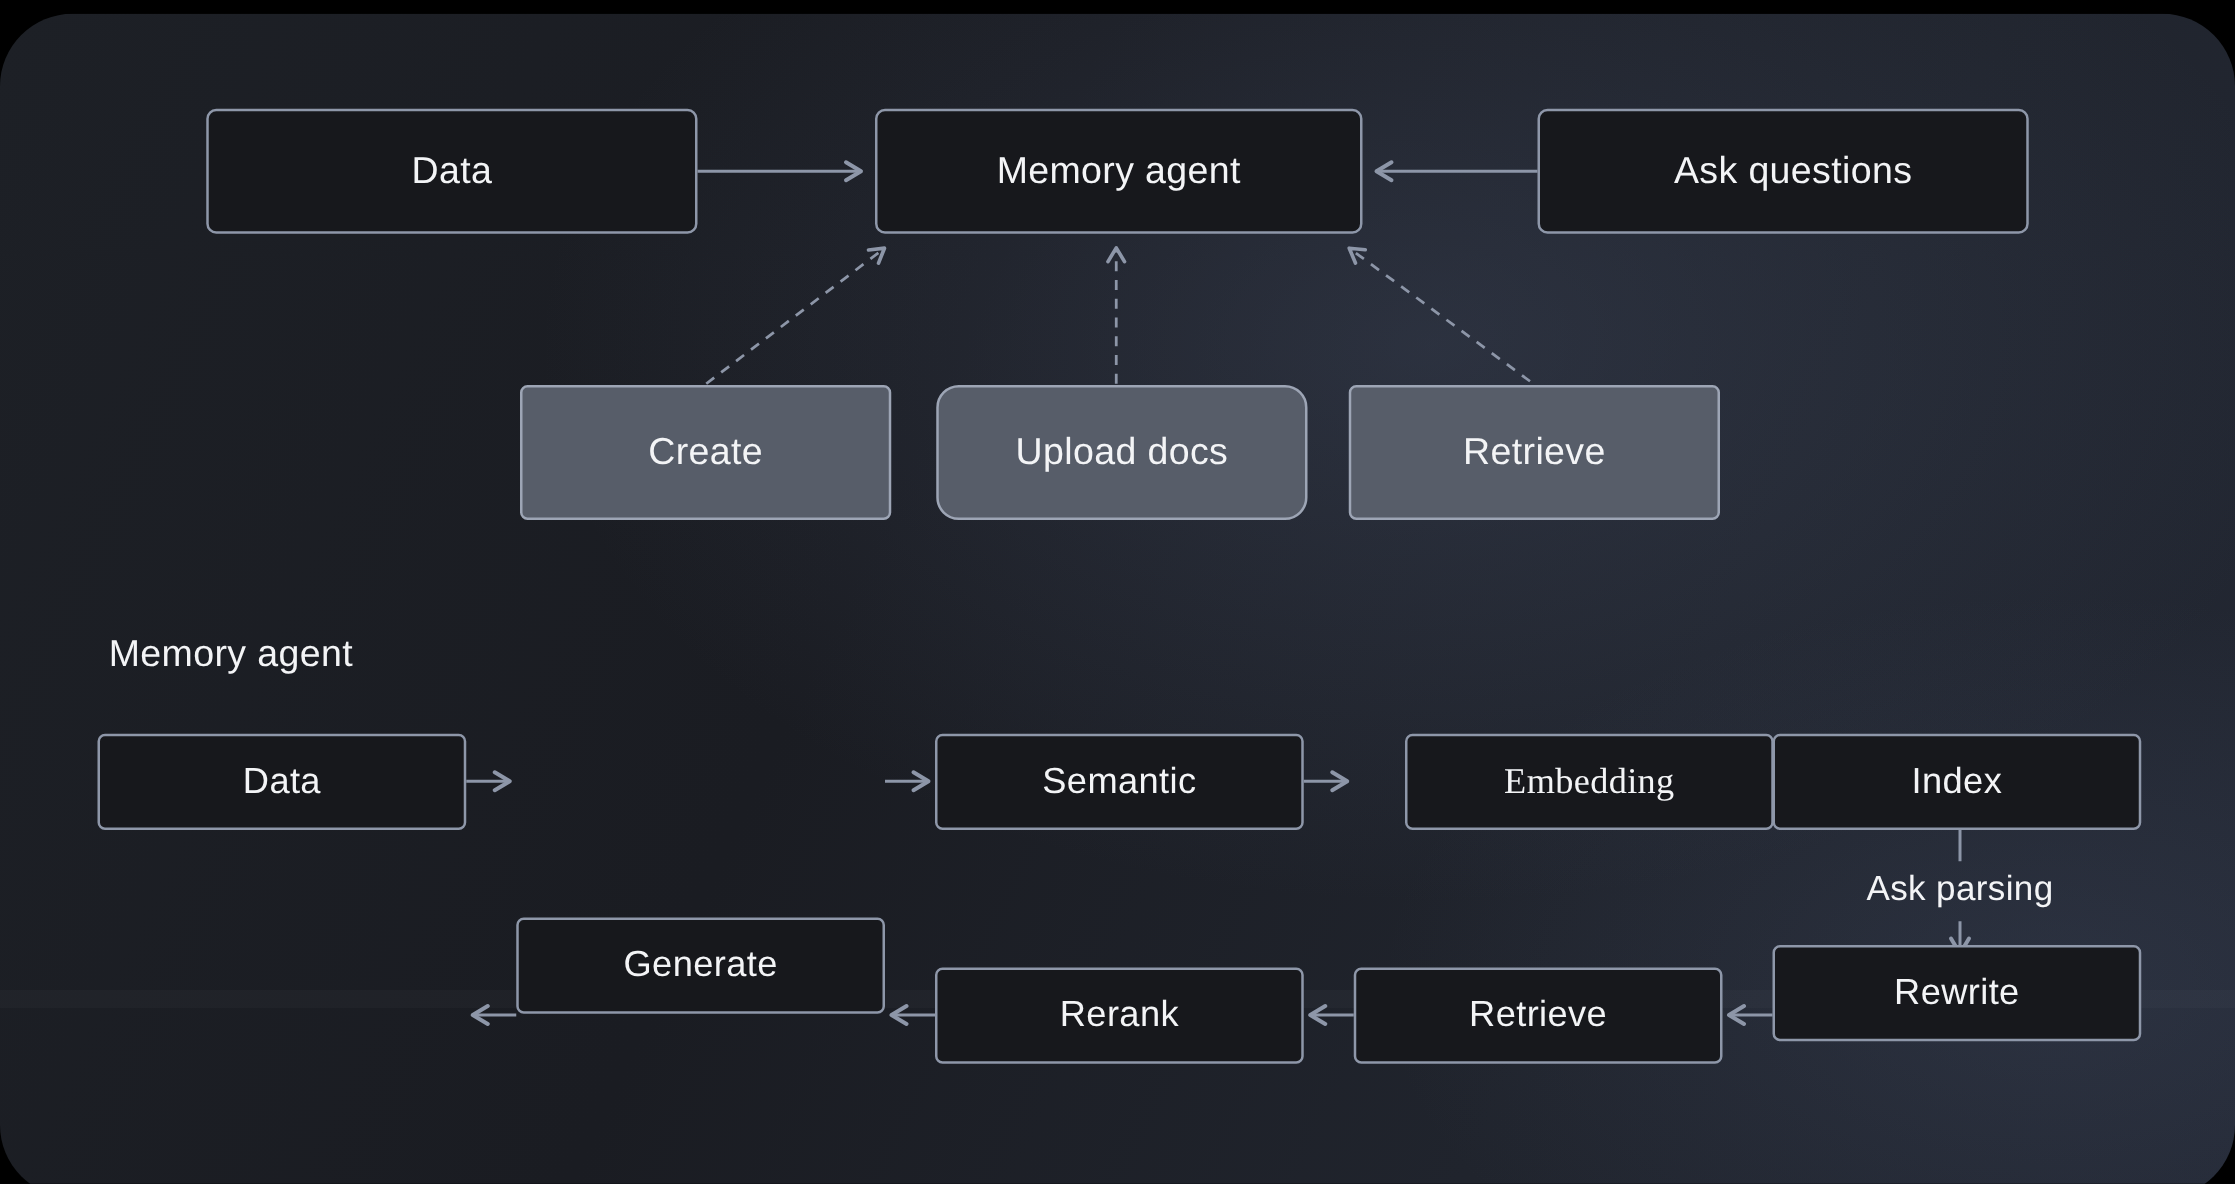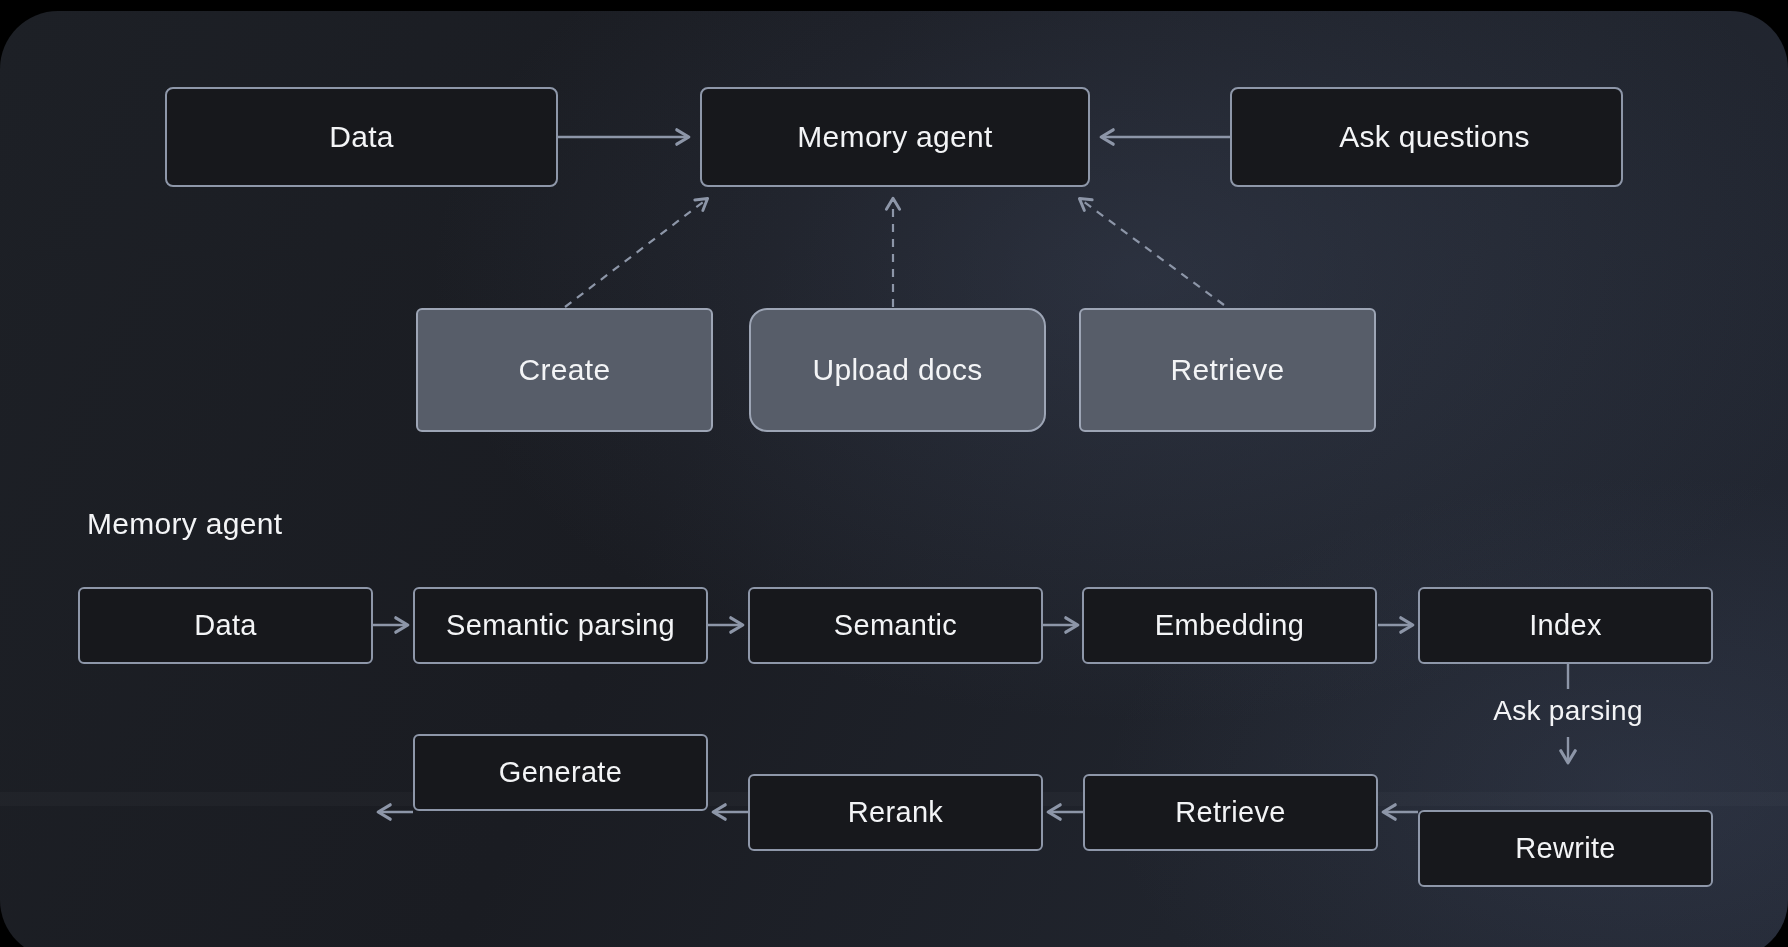--- a/index.html
+++ b/index.html
@@ -39,21 +39,21 @@
   .node {
     position: absolute; z-index: 2;
     display: flex; align-items: center; justify-content: center;
     color: var(--text);
     font-size: 30px; letter-spacing: 0.3px;
     text-align: center; white-space: nowrap;
   }
   .node.dark { background: var(--node-dark-fill); border: 2px solid var(--node-dark-border); }
   .node.gray { background: var(--node-gray-fill); border: 2px solid var(--node-gray-border); }
   .node.big   { width: 393px; height: 100px; border-radius: 8px; }
-  .node.action{ width: 297px; height: 124px; border-radius: 6px; }
+  .node.action{ width: 297px; height: 108px; border-radius: 6px; }
   .node.small { width: 295px; height: 77px;  border-radius: 6px; font-size: 29px; }
   .section-label {
     position: absolute; z-index: 2;
     left: 87px; top: 496px;
     color: var(--text); font-size: 30px; letter-spacing: 0.3px;
   }
   .connector-label {
     position: absolute; z-index: 2;
     left: 1418px; top: 684px; width: 300px;
     text-align: center;
@@ -97,25 +97,24 @@
   <div class="node dark big" style="left:700px; top:76px; width:390px;">Memory agent</div>
   <div class="node dark big" style="left:1230px; top:76px;padding-left:16px;">Ask questions</div>
 
   <div class="node gray action" style="left:416px; top:297px;">Create</div>
   <div class="node gray action" style="left:749px; top:297px;border-radius:18px;">Upload docs</div>
   <div class="node gray action" style="left:1079px; top:297px;">Retrieve</div>
 
   <div class="section-label">Memory agent</div>
 
   <div class="node dark small" style="left:78px; top:576px;">Data</div>
-  <div class="node dark small" style="left:413px; top:576px;">Semantic parsing</div>
   <div class="node dark small" style="left:748px; top:576px;">Semantic</div>
-  <div class="node dark small" style="left:1082px; top:576px;">Embedding</div>
+  <div class="node dark small" style="left:1124px; top:576px;font-family:Liberation Serif, serif;">Embedding</div>
   <div class="node dark small" style="left:1418px; top:576px;">Index</div>
 
   <div class="connector-label">Ask parsing</div>
 
   <div class="node dark small" style="left:413px; top:723px;">Generate</div>
   <div class="node dark small" style="left:748px; top:763px;">Rerank</div>
   <div class="node dark small" style="left:1083px; top:763px;">Retrieve</div>
-  <div class="node dark small" style="left:1418px; top:799px;">Rewrite</div>
+  <div class="node dark small" style="left:1418px; top:745px;">Rewrite</div>
 
 </div>
 
 </body></html>

